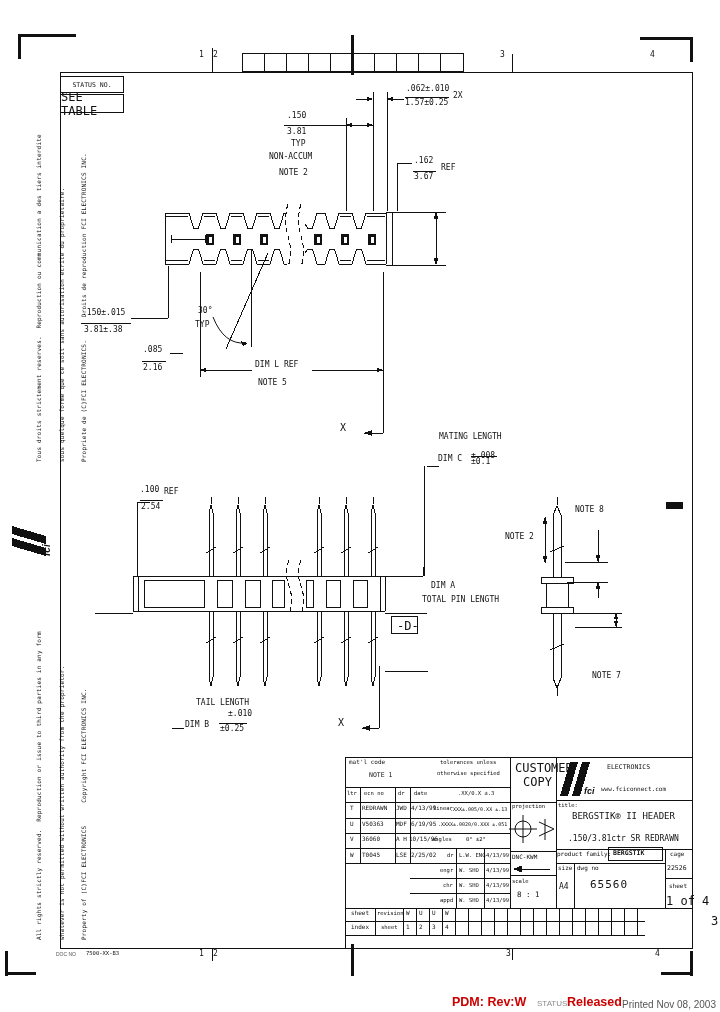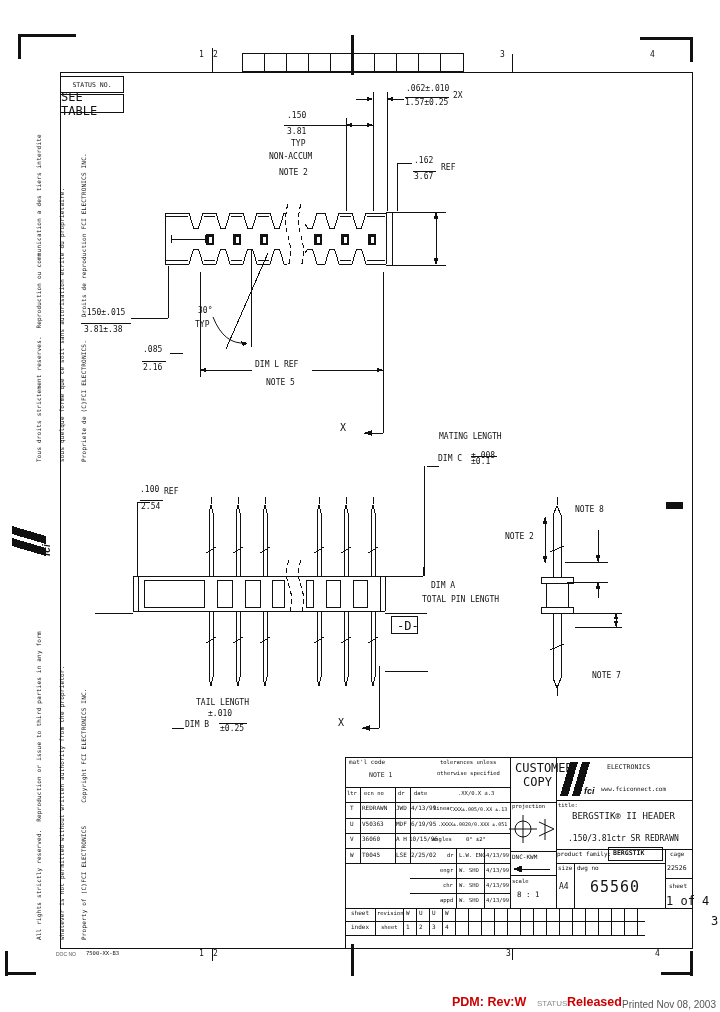--- a/index.html
+++ b/index.html
@@ -2,21 +2,21 @@
 <html><head>
 <meta charset="utf-8">
 <style>
   html,body{margin:0;padding:0;background:#e8e8e8}
   #sheet{position:relative;width:720px;height:1012px;background:#fff;overflow:hidden;
          font-family:"DejaVu Sans Mono","Liberation Mono",monospace;color:#111}
   svg{position:absolute;left:0;top:0}
   .L{position:absolute;white-space:pre;line-height:1.08;color:#111}
   .s5{font-size:5px}.s55{font-size:5.5px}.s6{font-size:6px}.s65{font-size:6.5px}
   .s7{font-size:12px}.s75{font-size:7.5px}.s8{font-size:8px}.s9{font-size:9px}
-  .s10{font-size:10px}.s15{font-size:15px;letter-spacing:1px}
+  .s10{font-size:10px}.s15{font-size:11px;letter-spacing:1px}
   .b{font-weight:bold}
   .box{position:absolute;border:1px solid #111;display:flex;align-items:center;justify-content:center}
   .vrot{transform:rotate(-90deg);transform-origin:0 0}
   .tiny{font-size:6px;line-height:7.5px;letter-spacing:.2px}
   .red{color:#cc0000;font-weight:bold;font-family:"Liberation Sans",sans-serif}
   .gray{color:#8a8a8a;font-family:"Liberation Sans",sans-serif}
   .dark{color:#555;font-family:"Liberation Sans",sans-serif}
 </style>
 </head>
 <body>
@@ -170,33 +170,33 @@
 <div class="L s8" style="left:414px;top:157px">.162</div>
 <div class="L s8" style="left:414px;top:173px">3.67</div>
 <div class="L s8" style="left:441px;top:164px">REF</div>
 <div class="L s8" style="left:82px;top:309px">.150±.015</div>
 <div class="L s8" style="left:84px;top:326px">3.81±.38</div>
 <div class="L s8" style="left:198px;top:307px">30°</div>
 <div class="L s8" style="left:195px;top:321px">TYP</div>
 <div class="L s8" style="left:143px;top:346px">.085</div>
 <div class="L s8" style="left:143px;top:364px">2.16</div>
 <div class="L s8" style="left:255px;top:361px">DIM L REF</div>
-<div class="L s8" style="left:266px;top:379px">NOTE 5</div>
+<div class="L s8" style="left:258px;top:379px">NOTE 5</div>
 <div class="L s8" style="left:439px;top:433px">MATING LENGTH</div>
 <div class="L s8" style="left:438px;top:455px">DIM C</div>
 <div class="L s8" style="left:471px;top:452px">±.008</div>
 <div class="L s8" style="left:471px;top:458px">±0.1</div>
 <div class="L s8" style="left:140px;top:486px">.100</div>
 <div class="L s8" style="left:164px;top:488px">REF</div>
 <div class="L s8" style="left:141px;top:503px">2.54</div>
 <div class="L s8" style="left:431px;top:582px">DIM A</div>
 <div class="L s8" style="left:422px;top:596px">TOTAL PIN LENGTH</div>
 <div class="L s8" style="left:196px;top:699px">TAIL LENGTH</div>
 <div class="L s8" style="left:185px;top:721px">DIM B</div>
-<div class="L s8" style="left:208px;top:710px">±.010</div>
+<div class="L s8" style="left:228px;top:710px">±.010</div>
 <div class="L s8" style="left:220px;top:725px">±0.25</div>
 <div class="L s10" style="left:340px;top:423px">X</div>
 <div class="L s10" style="left:338px;top:718px">X</div>
 <div class="L s8" style="left:505px;top:533px">NOTE 2</div>
 <div class="L s8" style="left:575px;top:506px">NOTE 8</div>
 <div class="L s8" style="left:592px;top:672px">NOTE 7</div>
 <div class="L s7" style="left:397px;top:620px">-D-</div>
 
 <div class="L s6" style="left:349px;top:759px">mat'l code</div>
 <div class="L s65" style="left:369px;top:772px">NOTE 1</div>

